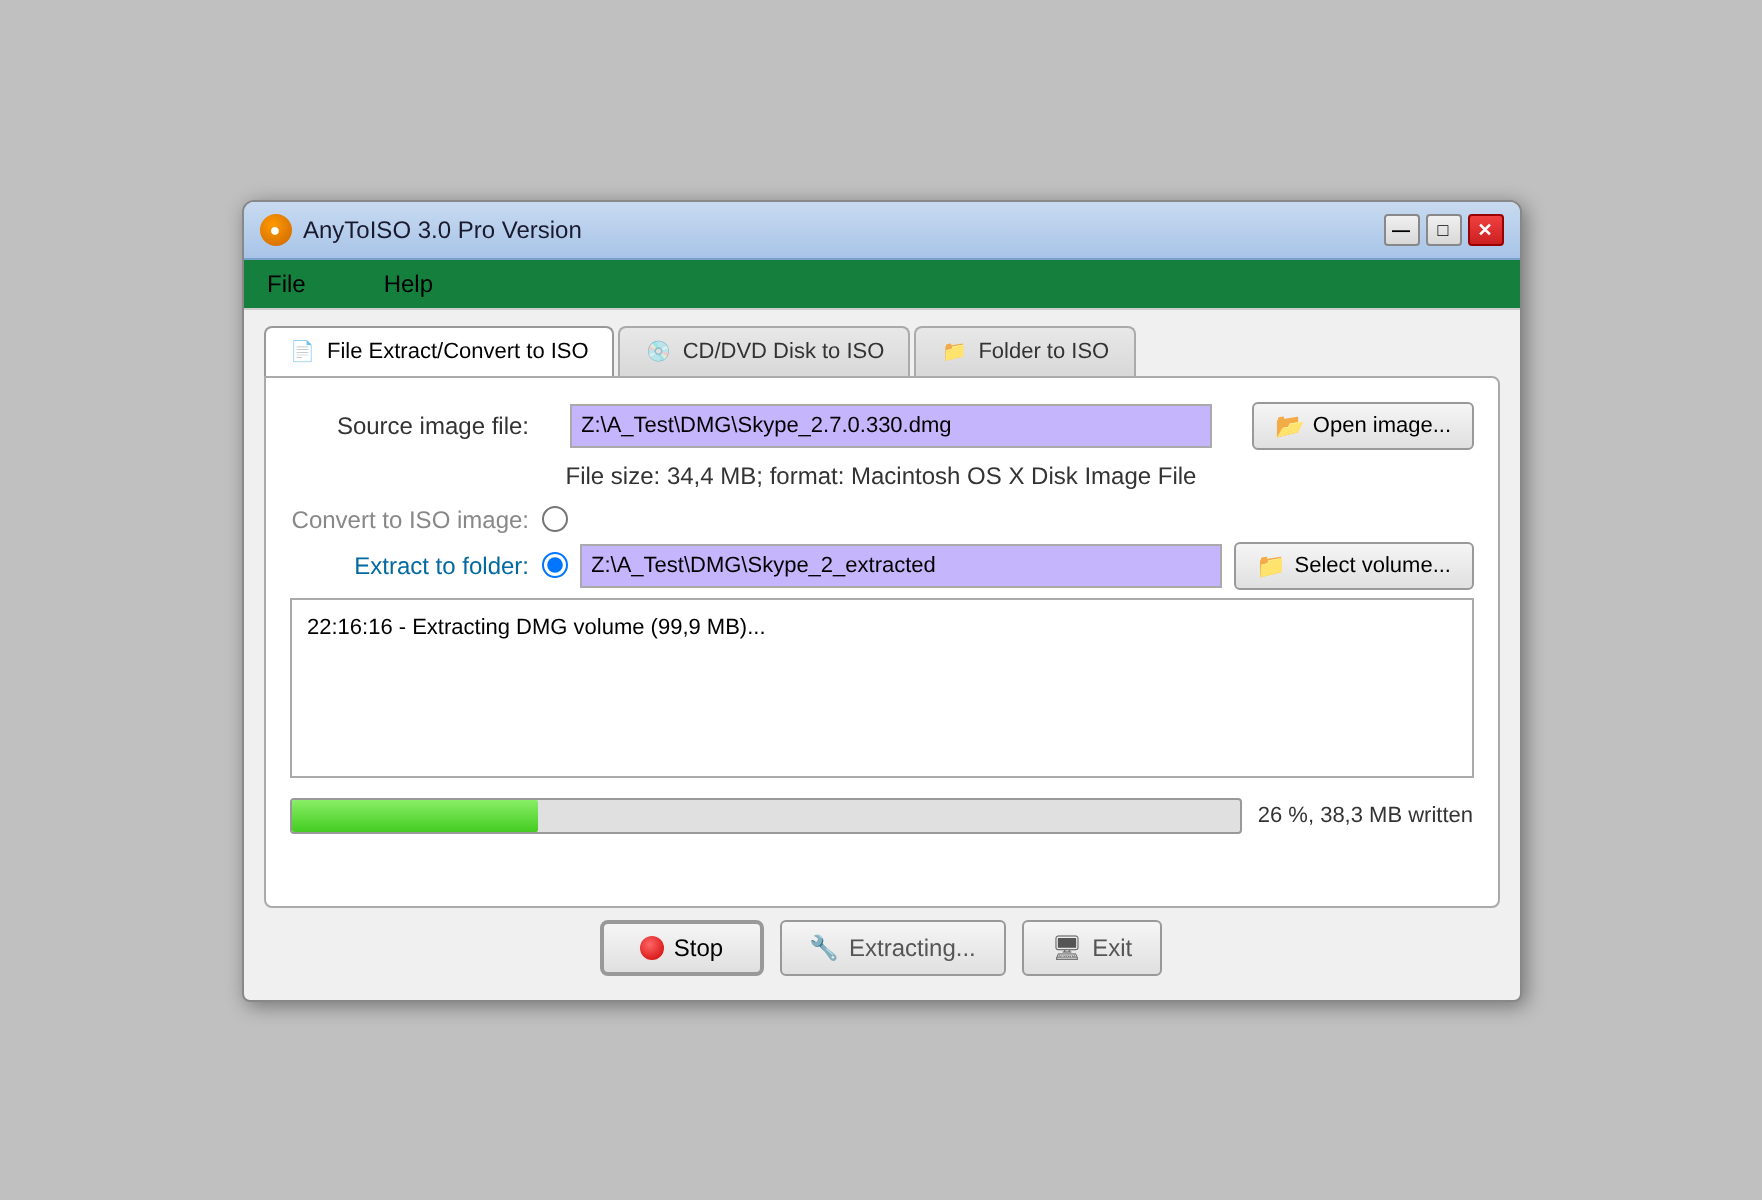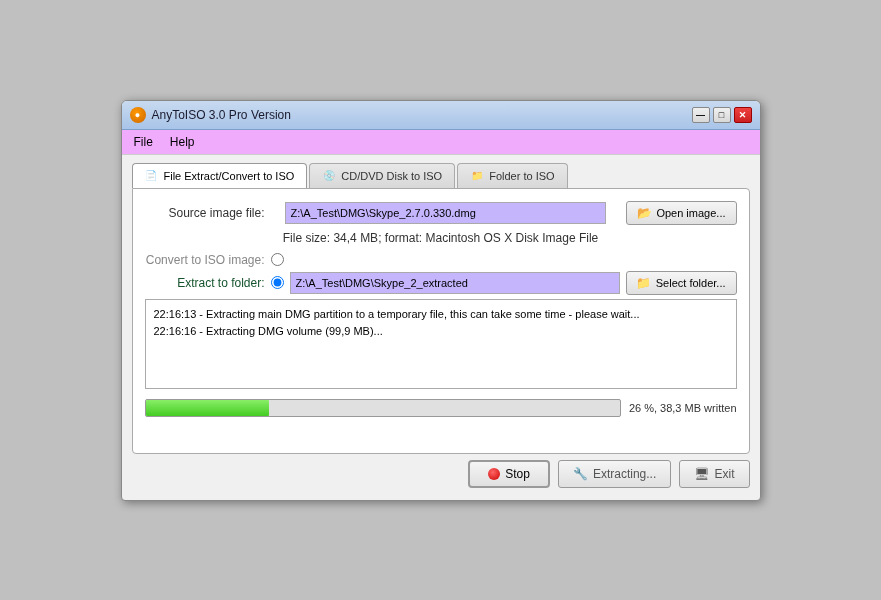--- a/index.html
+++ b/index.html
@@ -67,24 +67,24 @@
       justify-content: center;
       font-size: 9px;
       font-weight: bold;
     }
     .win-btn-minimize { background: linear-gradient(to bottom, #f0f0f0, #d8d8d8); }
     .win-btn-maximize { background: linear-gradient(to bottom, #f0f0f0, #d8d8d8); }
     .win-btn-close { background: linear-gradient(to bottom, #f04040, #cc2020); color: white; border-color: #990000; }
 
     
     .menu-bar {
-      background: #f0abfc;
+      background: #15803d;
       padding: 3px 8px;
       display: flex;
-      gap: 9px;
+      gap: 31px;
       border-bottom: 1px solid #ccc;
     }
     .menu-item {
       padding: 2px 4px;
       cursor: pointer;
       color: #000;
     }
 
     
     .main-content {
@@ -187,21 +187,21 @@
       align-items: center;
       gap: 6px;
       margin-bottom: 4px;
     }
     .radio-label-text {
       width: 120px;
       text-align: right;
       color: #888;
       font-size: 12px;
     }
-    .radio-label-text.active { color: #14532d; }
+    .radio-label-text.active { color: #0369a1; }
     input[type="radio"] {
       margin: 0;
     }
 
     
     .log-area {
       border: 1px solid #aaa;
       background: #fff;
       padding: 6px 8px;
       min-height: 90px;
@@ -233,21 +233,21 @@
     }
     .progress-label {
       font-size: 11px;
       color: #333;
       white-space: nowrap;
     }
 
     
     .bottom-buttons {
       display: flex;
-      justify-content: flex-end;
+      justify-content: center;
       gap: 8px;
       padding: 6px 0 4px;
     }
     .btn-stop {
       padding: 5px 18px;
       border: 2px solid #999;
       border-radius: 4px;
       background: linear-gradient(to bottom, #f5f5f5, #e0e0e0);
       cursor: pointer;
       font-size: 12px;
@@ -336,26 +336,25 @@
         <span class="radio-label-text">Convert to ISO image:</span>
         <input type="radio" name="output-mode" style="">
       </div>
 
       <div class="radio-row">
         <span class="radio-label-text active">Extract to folder:</span>
         <input type="radio" name="output-mode" checked="" style="">
         <input class="form-input" type="text" style="flex: 1 1 0%;" value="Z:\A_Test\DMG\Skype_2_extracted">
         <button class="form-btn">
           <span class="form-btn-icon">📁</span>
-          <span>Select folder...</span>
+          <span>Select volume...</span>
         </button>
       </div>
 
       <div class="log-area">
-        <div>22:16:13 - Extracting main DMG partition to a temporary file, this can take some time - please wait...</div>
         <div>22:16:16 - Extracting DMG volume (99,9 MB)...</div>
       </div>
 
       <div class="progress-row">
         <div class="progress-bar-container">
           <div class="progress-bar-fill" style="width: 26%;"></div>
         </div>
         <span class="progress-label">26 %, 38,3 MB written</span>
       </div>
 

